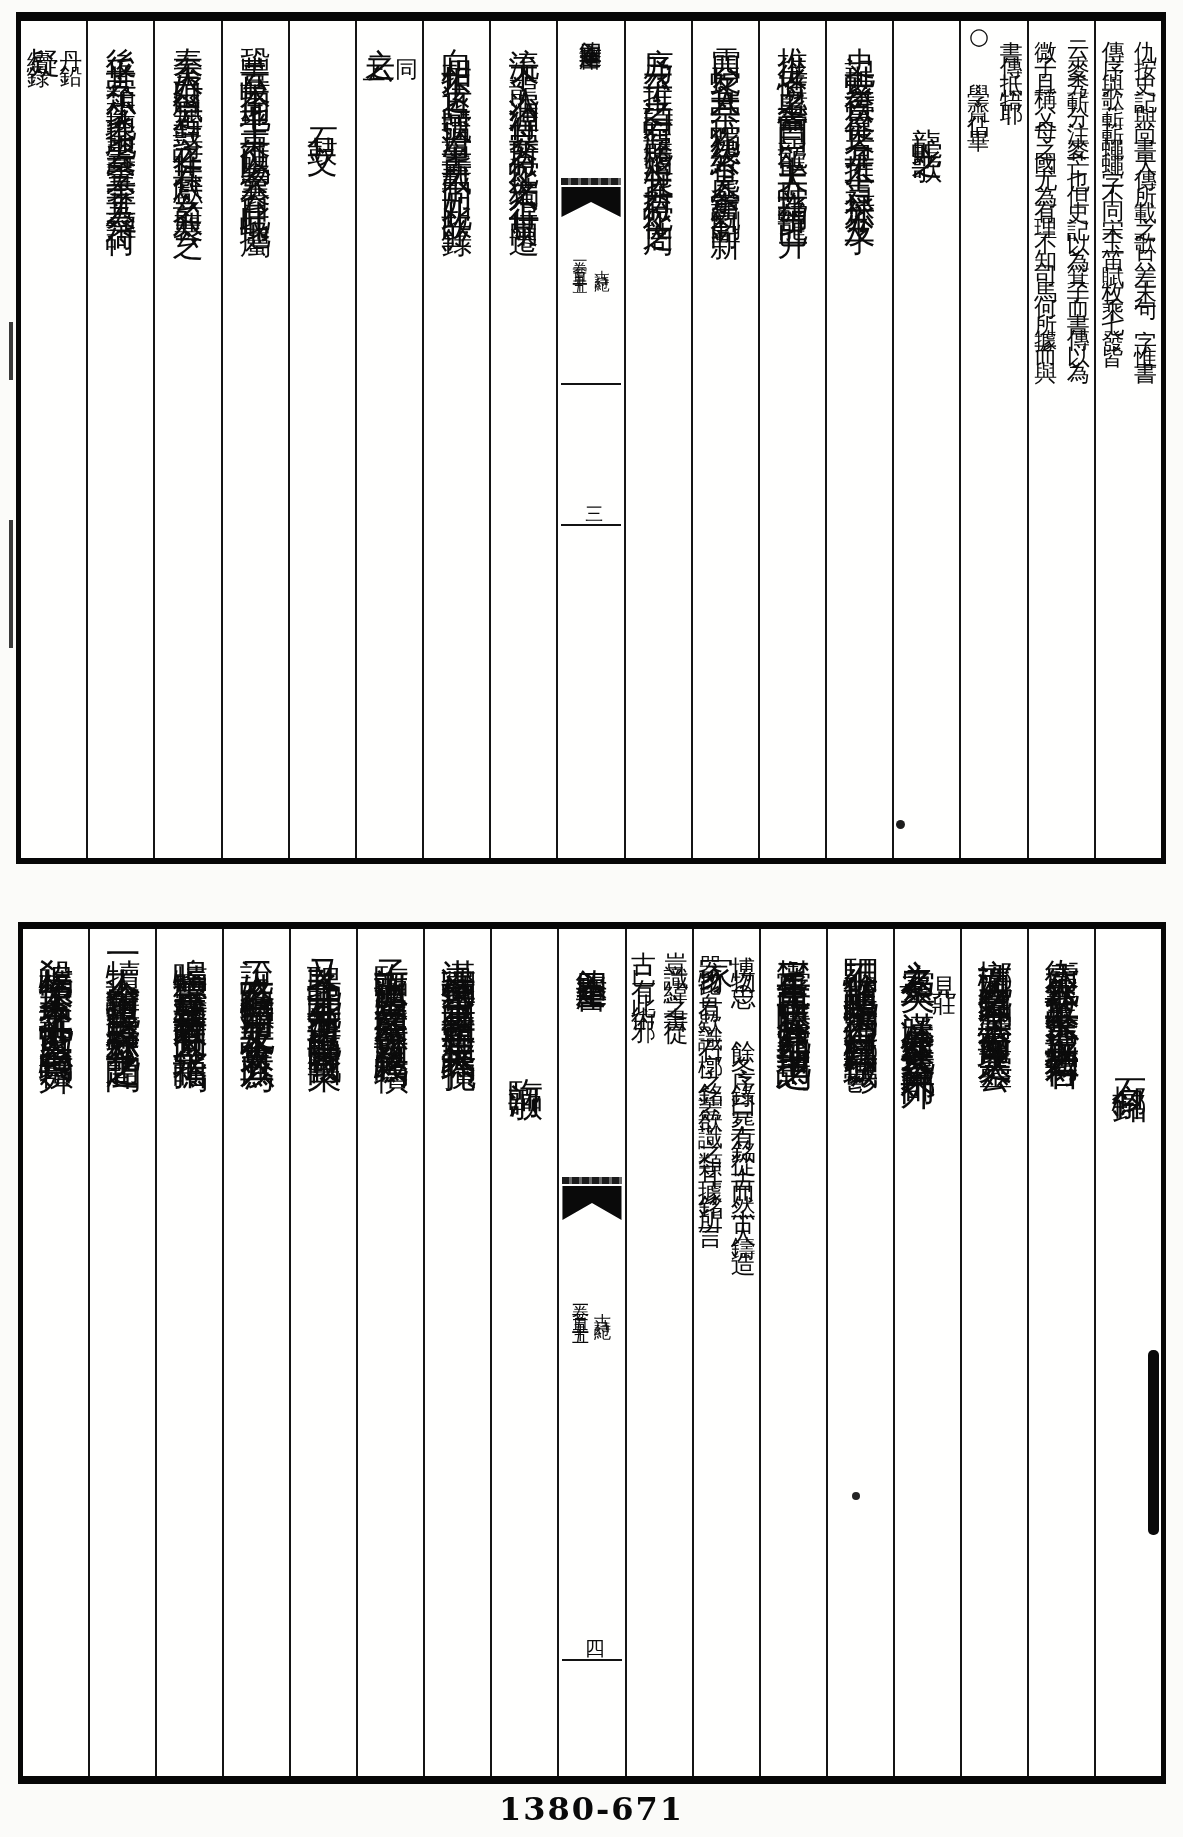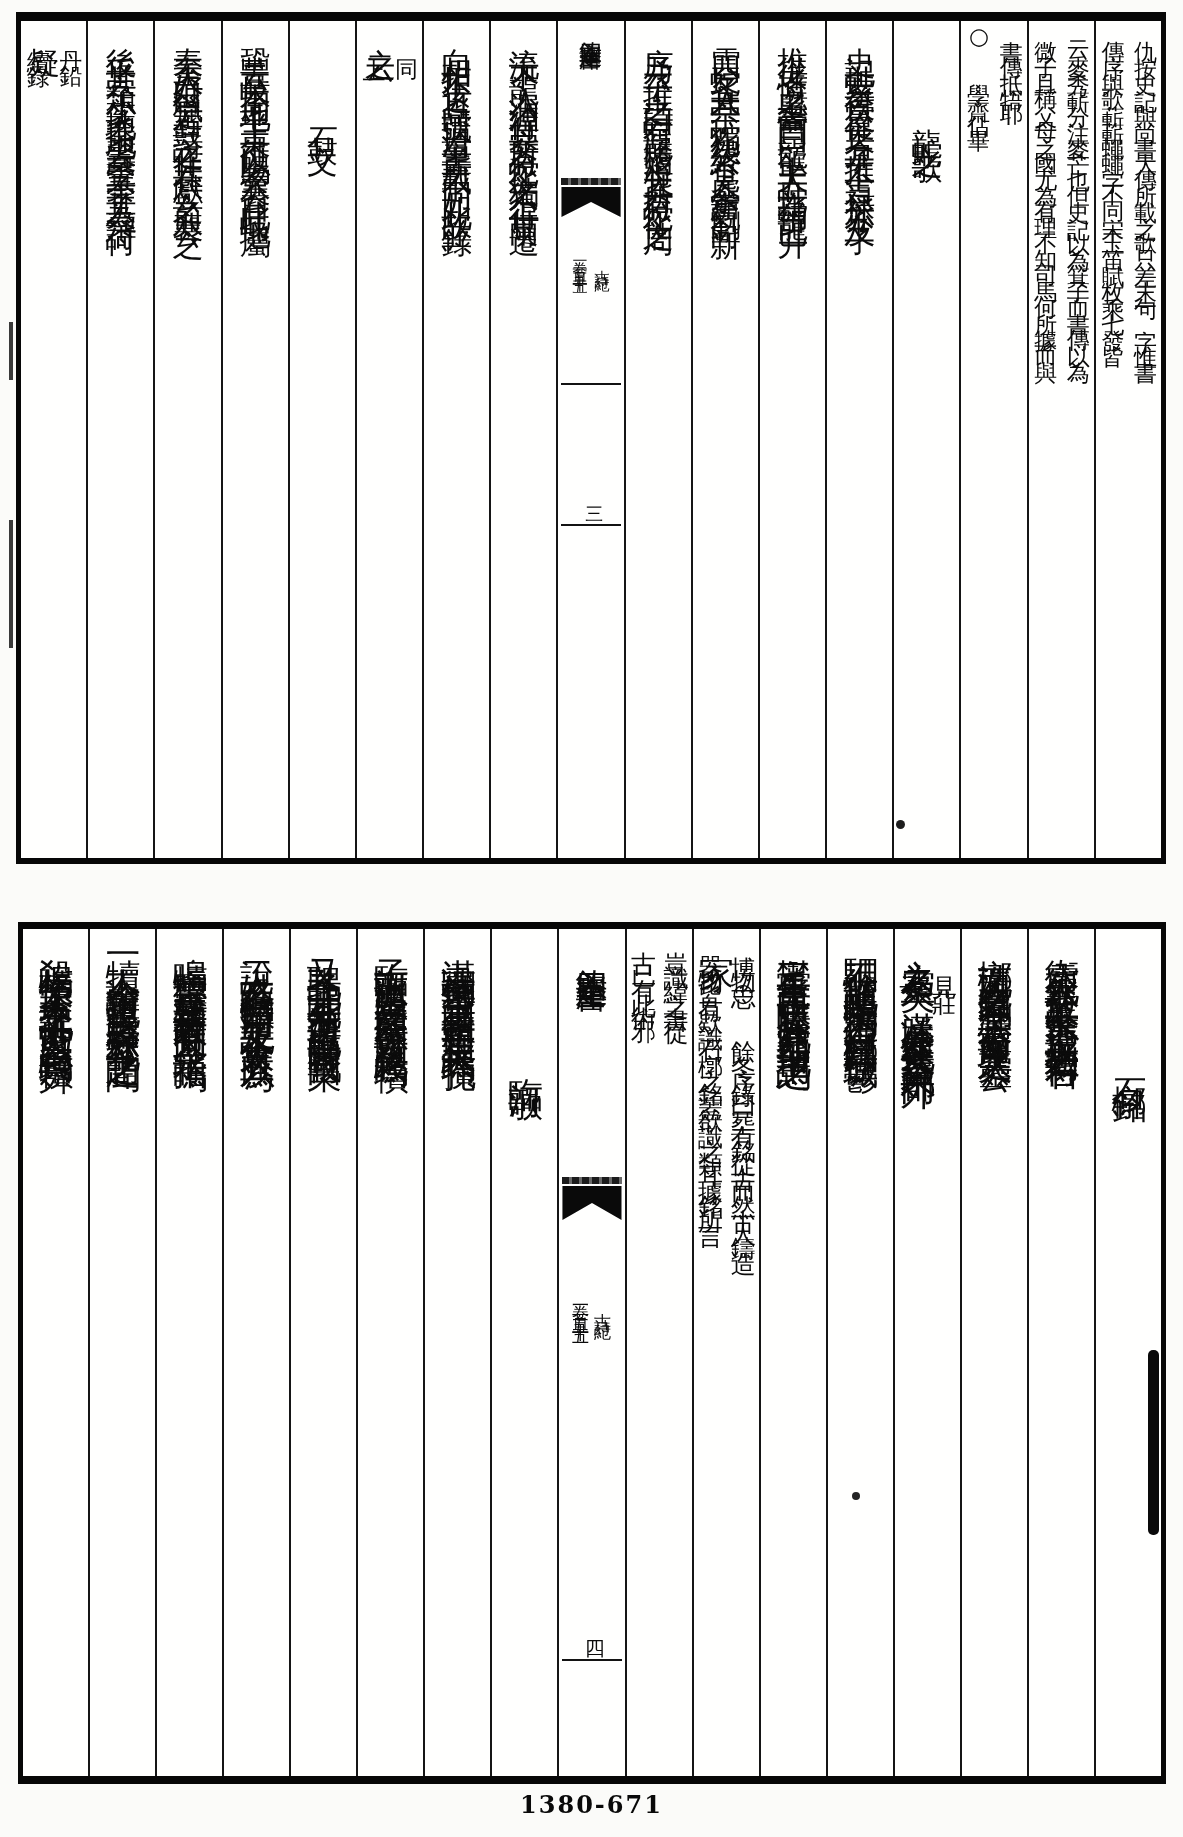--- a/index.html
+++ b/index.html
@@ -46,21 +46,21 @@
   .bx-rule{left:3px;right:3px;height:0;border-top:2px solid #131313;}
   .page-top .bx-rule1{top:362px;}
   .page-top .bx-rule2{top:503px;}
   .page-bottom .bx-rule2{top:730px;}
   .bx-folio{left:55%;transform:translateX(-50%);}
   .page-top .bx-folio{top:472px;font-size:18px;}
   .page-bottom .bx-folio{top:696px;font-size:20px;}
   
   .folio-footer{
     position:absolute;left:0;right:0;top:1790px;text-align:center;
-    font-size:24px;font-weight:600;letter-spacing:2px;color:#090909;
+    font-size:32px;font-weight:600;letter-spacing:2px;color:#090909;
   }
   
   .artifact{position:absolute;background:#0a0a0a;}
   .art-strip{left:1148px;top:1350px;width:11px;height:185px;border-radius:5px;}
   .art-tick1{left:9px;top:322px;width:4px;height:58px;background:#3a3a3a;}
   .art-tick2{left:9px;top:520px;width:4px;height:128px;background:#3a3a3a;}
   .art-dot1{left:896px;top:820px;width:9px;height:9px;border-radius:50%;background:#1d1d1d;}
   .art-dot2{left:852px;top:1492px;width:8px;height:8px;border-radius:50%;background:#242424;}
 </style>
 </head>

